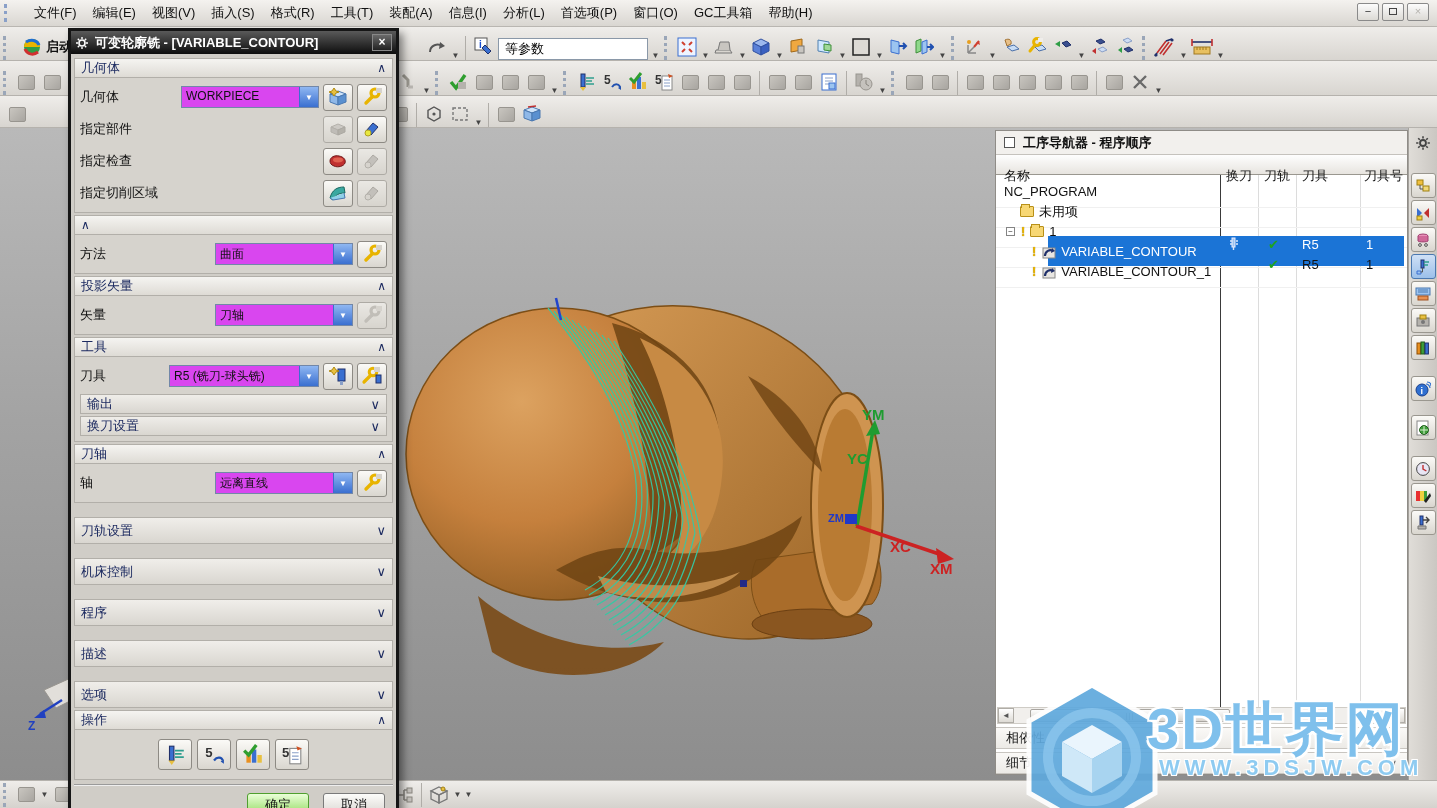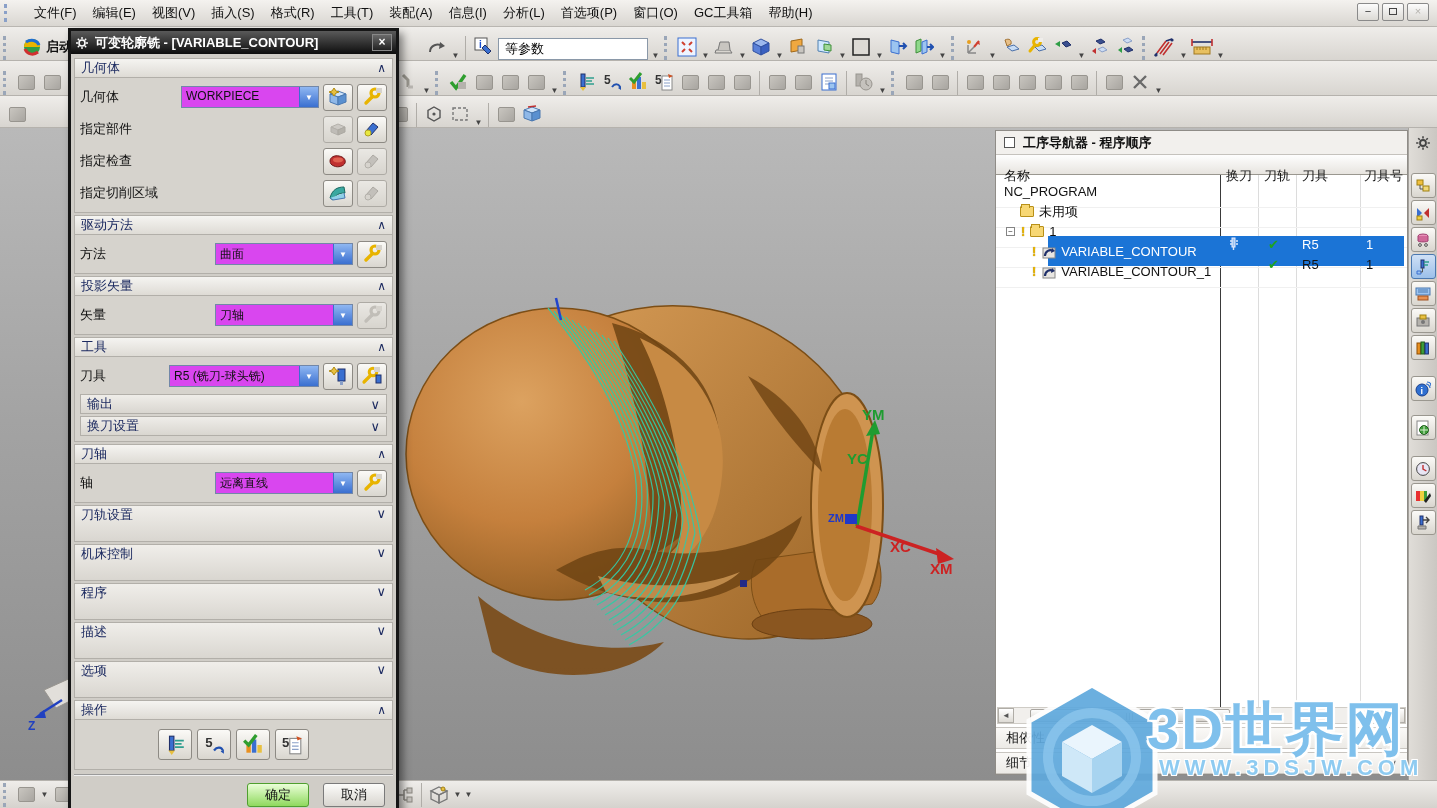--- a/index.html
+++ b/index.html
@@ -63,21 +63,21 @@
   .dd { display:flex; width:138px; height:22px; background:#d946ef; border:1px solid #7287a8; flex:none; }
   .dd .ddtxt { flex:1; padding:2px 4px; font-size:12px; white-space:nowrap; overflow:hidden; }
   .dd .ddbtn { width:19px; background:linear-gradient(#8fb7f2,#3a6fd0); color:#fff;
     display:flex; align-items:center; justify-content:center; font-size:8px; border-left:1px solid #3a6fd0; }
   .ibtn { width:30px; height:27px; margin-left:4px; flex:none; border:1px solid #8d8a84; border-radius:3px;
     background:linear-gradient(#fbfaf7,#d9d6cf); display:flex; align-items:center; justify-content:center; }
   .ibtn.dis { opacity:.55; }
   .sub-h { height:20px; display:flex; align-items:center; padding:0 6px; margin:2px 0;
     background:linear-gradient(#efede9,#d9d6d0); border:1px solid #b2afa9; color:#1c2a60; }
   .sub-h .gh-label{ flex:1; }
-  .col-h { height:37px; display:flex; padding:0 6px; margin-top:2px;
+  .col-h { height:27px; display:flex; align-items:center; padding:0 6px; margin-top:14px;
     background:linear-gradient(#f0eeea,#d9d6d0); border:1px solid #b2afa9; color:#1c2a60; }
   .col-h .gh-label{ flex:1; }
   .actrow { display:flex; justify-content:center; gap:5px; padding:6px 0; }
   .abtn { width:34px; height:31px; border:1px solid #8d8a84; border-radius:3px;
     background:linear-gradient(#fbfaf7,#d9d6cf); display:flex; align-items:center; justify-content:center; }
   .dlg-foot { border-top:2px groove #eee; margin-top:4px; padding:7px 8px 9px;
     display:flex; justify-content:flex-end; gap:14px; }
   .fbtn { width:62px; height:24px; border:1px solid #7a7a7a; border-radius:3px;
     background:linear-gradient(#fcfcfa,#d8d5cf); font-size:13px; text-align:center; line-height:22px; }
   .fbtn.ok { background:linear-gradient(#eaffd8,#8fd95e); border-color:#4f9f2f; }
@@ -650,21 +650,20 @@
         <span class="ibtn dis">
           <svg width="20" height="20" viewBox="0 0 20 20">
             <polygon points="4,12 11,4 16,8 9,16" fill="#b5b2ad" stroke="#88857f"></polygon>
             <circle cx="6" cy="14" r="3" fill="#d6d3cd" stroke="#98958f"></circle>
           </svg>
         </span>
       </div>
     </div>
 
     <div class="grp-h">
-      <span class="gh-label">驱动方法</span>
       <span class="chev">∧</span>
     </div>
     <div class="grp-c">
       <div class="frow">
         <span class="flabel">方法</span>
         <span class="dd">
           <span class="ddtxt">曲面</span>
           <span class="ddbtn">▼</span>
         </span>
         <span class="ibtn">

